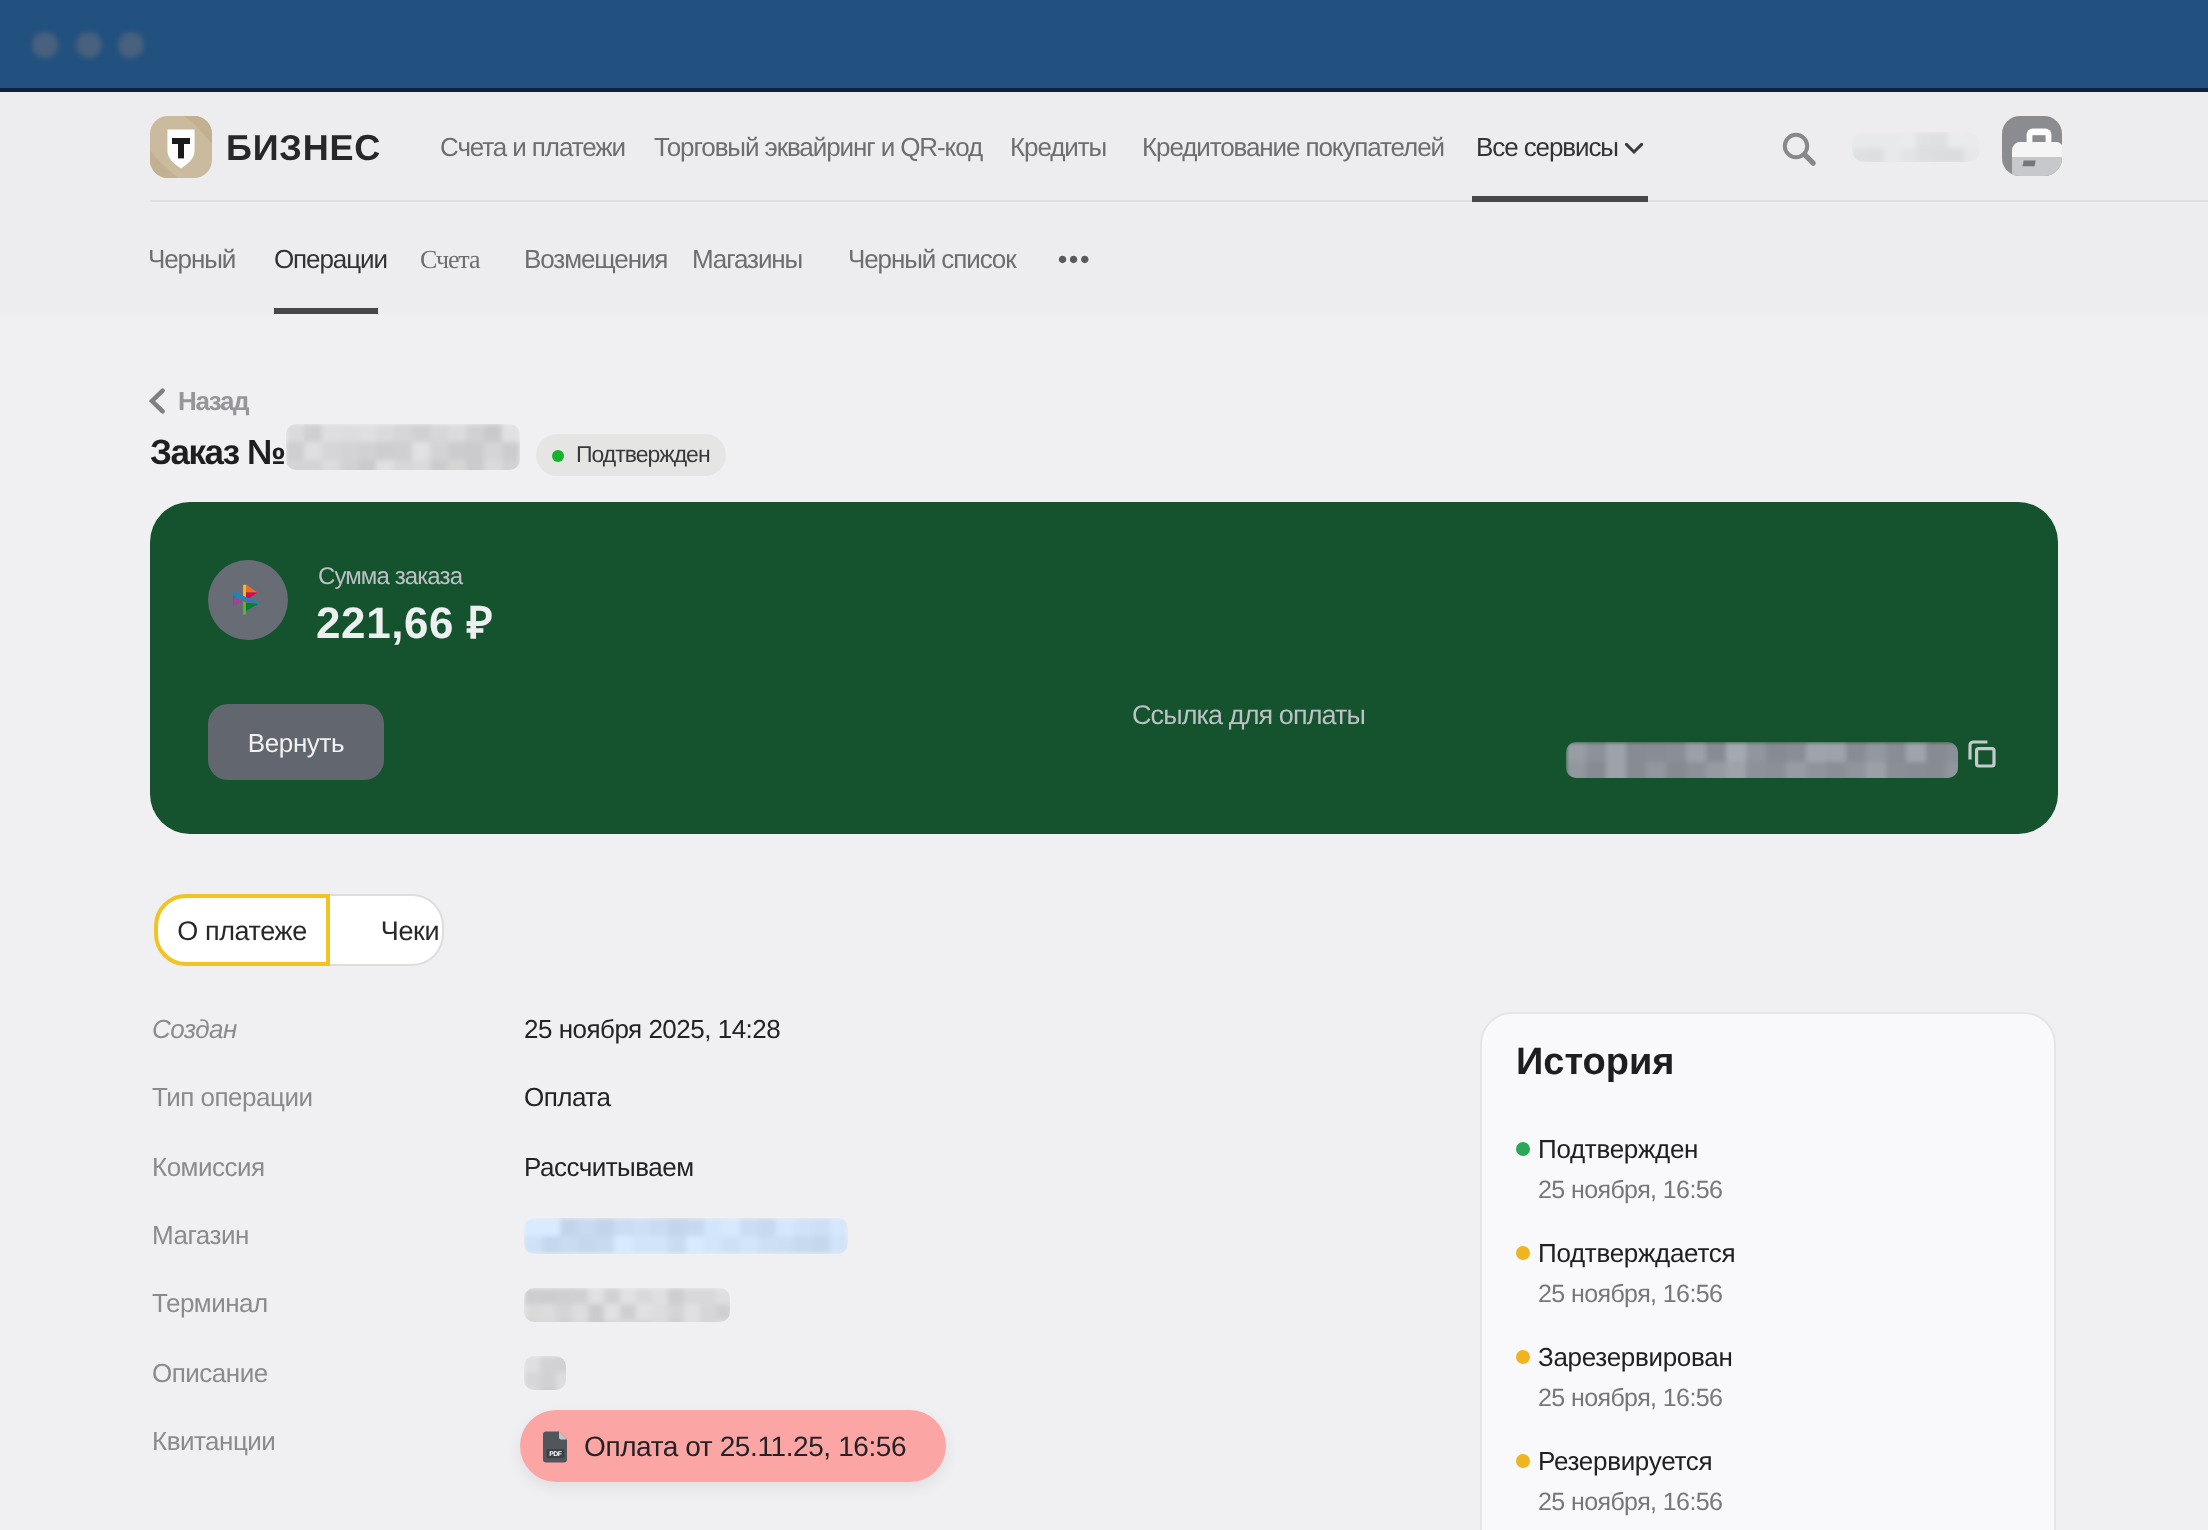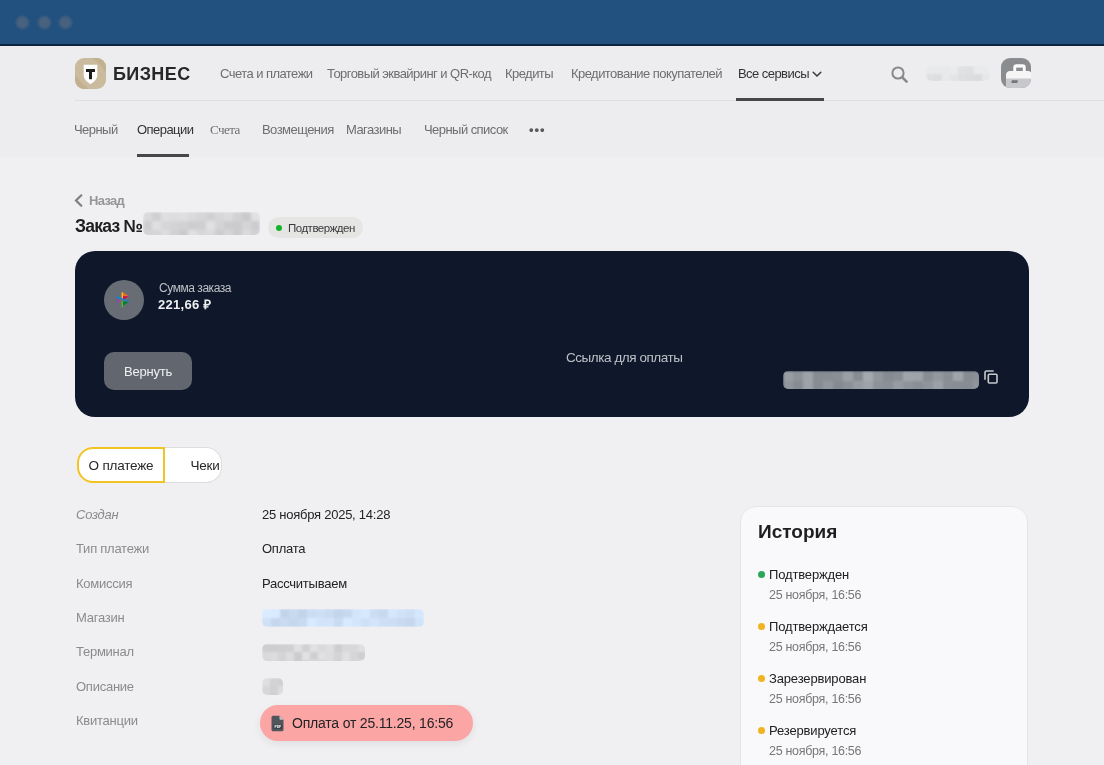--- a/index.html
+++ b/index.html
@@ -14,24 +14,24 @@
   .hrow1border{left:75px;top:100px;width:1029px;height:1px;background:#dfdfe2;}
   .navitem{font-size:13px;letter-spacing:-0.55px;color:#6e6e71;white-space:nowrap;line-height:15.6px;}
   .nav1{top:66px;}
   .nav2{top:122px;}
   .active-ul{background:#47474a;height:3px;}
   .biznes{font-weight:bold;font-size:18px;letter-spacing:0.4px;color:#27272a;line-height:21.6px;}
   
   .back{color:#96969a;font-size:13px;font-weight:bold;letter-spacing:-0.7px;}
   .h1{font-weight:bold;font-size:17.5px;letter-spacing:-0.75px;color:#1e1e20;}
   .badge{background:#e5e6e4;border-radius:11px;height:21px;display:flex;align-items:center;font-size:11.5px;letter-spacing:-0.5px;color:#39393b;}
-  .darkcard{left:75px;top:251px;width:954px;height:166px;border-radius:20px;background:#0f172a;}
+  .darkcard{left:75px;top:251px;width:954px;height:166px;border-radius:20px;background:#14532d;}
   .circle{left:29px;top:29px;width:40px;height:40px;border-radius:50%;background:#686d75;}
   .smlabel{font-size:12px;letter-spacing:-0.45px;color:#bdc1c6;}
-  .amount{font-weight:bold;font-size:13px;color:#edeff1;letter-spacing:0.3px;}
+  .amount{font-weight:bold;font-size:22px;color:#edeff1;letter-spacing:0.3px;}
   .btn{left:29px;top:101px;width:88px;height:38px;border-radius:10px;background:#62666e;color:#f1f1f3;font-size:13px;letter-spacing:-0.2px;display:flex;align-items:center;justify-content:center;}
   .url{font-weight:bold;font-size:20px;color:#f0f1f3;letter-spacing:-0.45px;line-height:24px;}
   
   .tab1{left:77px;top:447px;width:88px;height:36px;background:#fff;border:2px solid #f2c423;border-radius:16px 0 0 16px;box-sizing:border-box;display:flex;align-items:center;justify-content:center;font-size:13.5px;letter-spacing:-0.2px;color:#28282a;}
   .tab2{left:165px;top:447px;width:57px;height:36px;background:#fff;border:1px solid #dddde0;border-left:none;border-radius:0 16px 16px 0;box-sizing:border-box;display:flex;align-items:center;justify-content:center;font-size:13.5px;letter-spacing:-0.2px;color:#28282a;padding-left:24px;}
   
   .dl{font-size:13px;letter-spacing:-0.25px;color:#8b8b8e;line-height:15.6px;}
   .dv{font-size:13px;letter-spacing:-0.25px;color:#232325;line-height:15.6px;}
   .chip{left:260px;top:705px;width:213px;height:36px;border-radius:18px;background:#fca5a5;box-shadow:0 3px 8px rgba(0,0,0,0.07);display:flex;align-items:center;font-size:14px;letter-spacing:-0.2px;color:#232325;}
   
@@ -268,21 +268,21 @@
     <svg class="abs" style="left:909px;top:119px;" width="14" height="14" viewBox="0 0 14 14">
       <rect x="4.3" y="4.3" width="8.7" height="8.7" rx="1" stroke="#c6c9cd" stroke-width="1.6" fill="none"></rect>
       <path d="M1 9.7 V2.6 C1 1.7 1.7 1 2.6 1 H9.7" stroke="#c6c9cd" stroke-width="1.6" fill="none"></path>
     </svg>
   </div>
 
   <div class="abs tab1">О платеже</div>
   <div class="abs tab2">Чеки</div>
 
   <div class="abs dl" style="left:76px;top:507px;font-style:italic;">Создан</div>
-  <div class="abs dl" style="left:76px;top:541px;">Тип платежи</div>
+  <div class="abs dl" style="left:76px;top:541px;">Тип операции</div>
   <div class="abs dl" style="left:76px;top:576px;">Комиссия</div>
   <div class="abs dl" style="left:76px;top:610px;">Магазин</div>
   <div class="abs dl" style="left:76px;top:644px;">Терминал</div>
   <div class="abs dl" style="left:76px;top:679px;">Описание</div>
   <div class="abs dl" style="left:76px;top:713px;">Квитанции</div>
   <div class="abs dv" style="left:262px;top:507px;">25 ноября 2025, 14:28</div>
   <div class="abs dv" style="left:262px;top:541px;">Оплата</div>
   <div class="abs dv" style="left:262px;top:576px;">Рассчитываем</div>
   <div class="abs" id="shopblur" style="left:262px;top:609px;width:162px;height:18px;">
     <svg width="162" height="18" viewBox="0 0 162 18" style="border-radius:5px;display:block">

